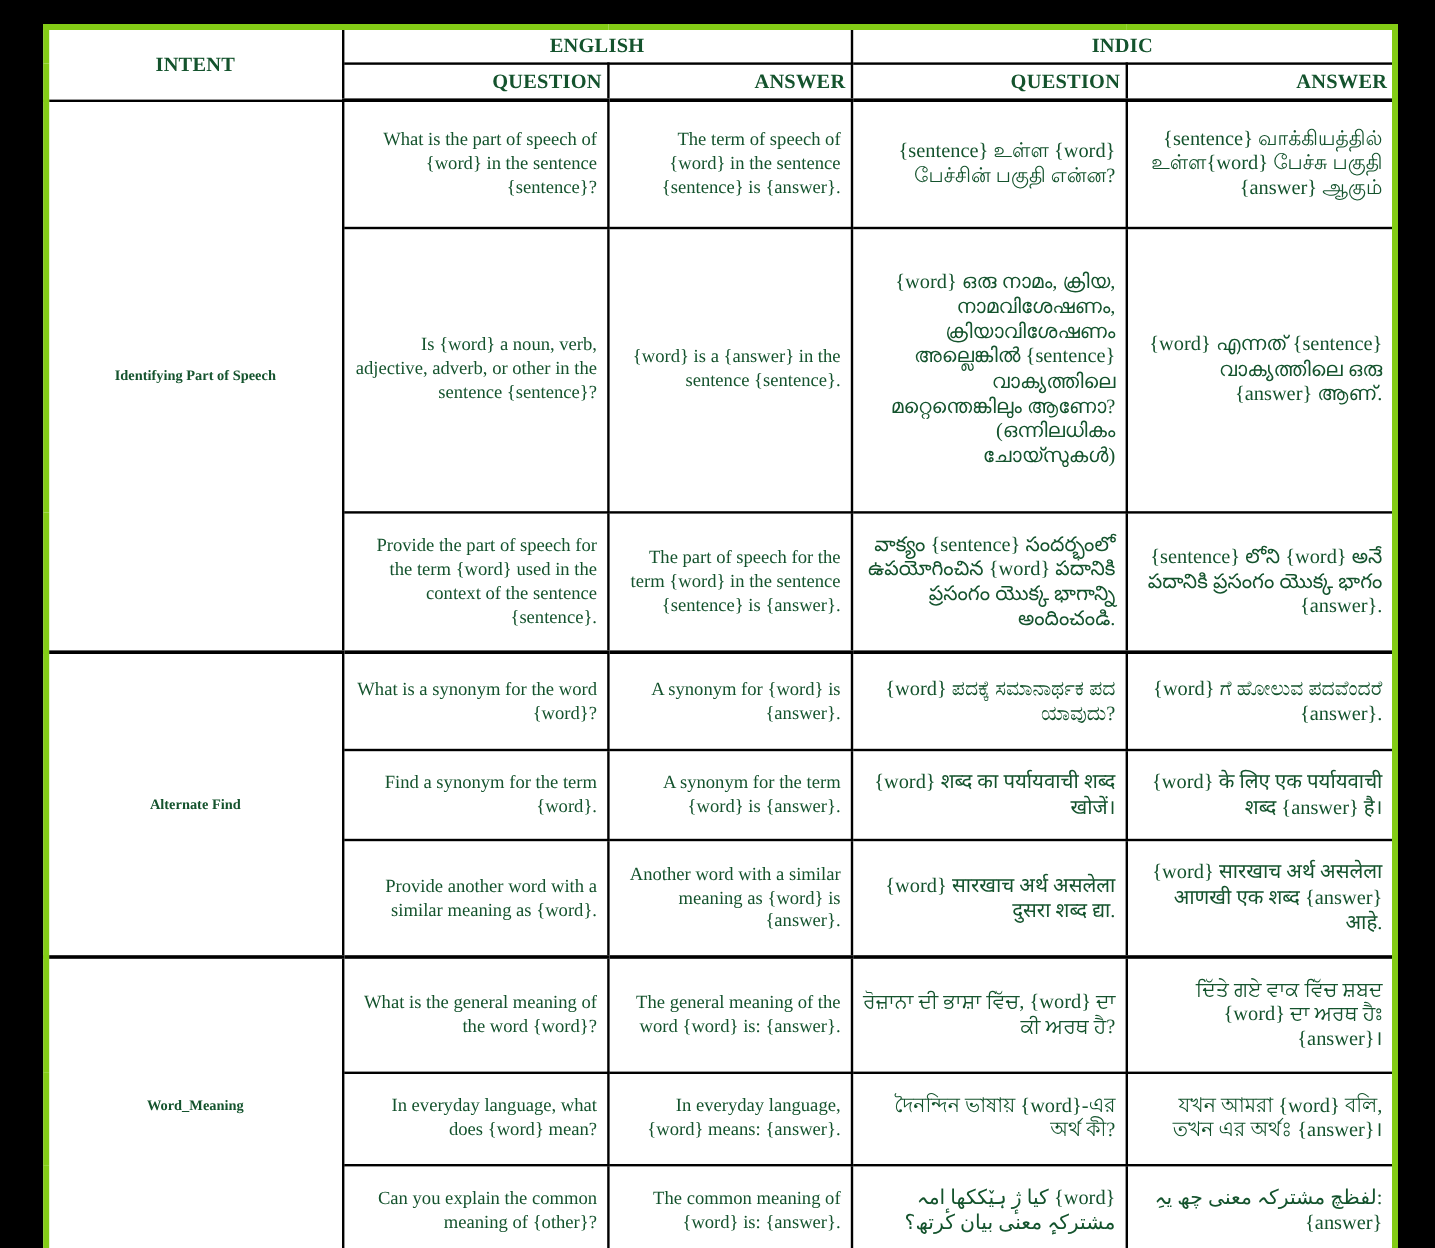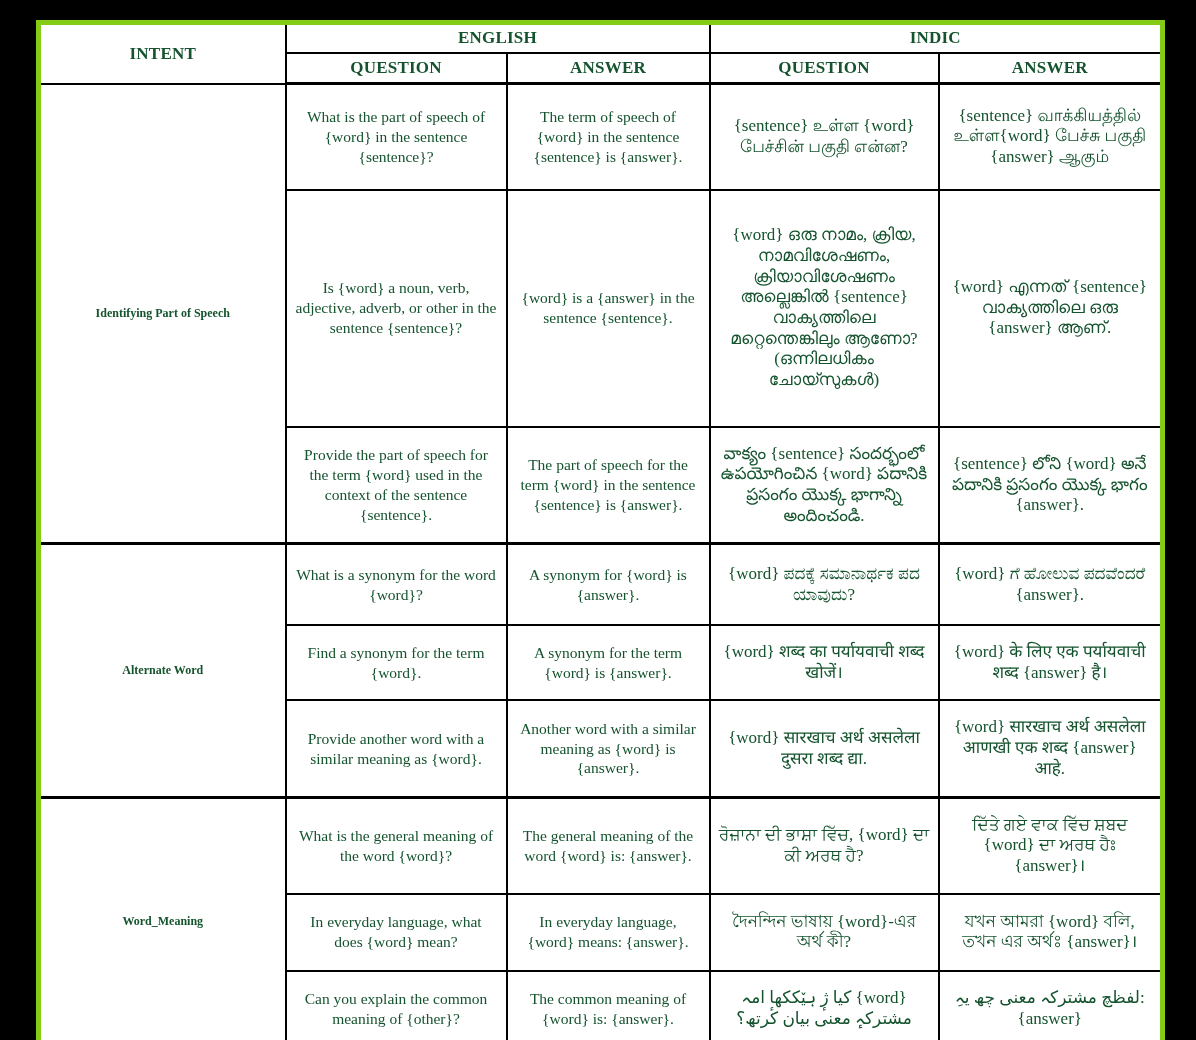--- a/index.html
+++ b/index.html
@@ -28,26 +28,26 @@
     border: 5px solid #84cc16;
   }
   th, td { border: 2px solid #000000; vertical-align: middle; }
   thead th {
     font-weight: bold;
     text-align: center;
     font-size: 17px;
     padding: 2px 4px;
     letter-spacing: 0.2px;
   }
-  thead tr:last-child th { border-bottom: 3px solid #000000; }
+  thead tr:last-child th { border-bottom: 3px solid #000000; text-align: right; }
   td {
     padding: 16px 8px;
     font-size: 15.5px;
     line-height: 1.28;
-    text-align: center;
+    text-align: right;
     word-wrap: break-word;
   }
   td.intent-cell {
     text-align: center;
     font-weight: bold;
     font-size: 12px;
     padding: 4px 10px;
   }
   td.indic {
     font-size: 17px;
@@ -97,21 +97,21 @@
         <td class="indic">{word} എന്നത് {sentence} വാക്യത്തിലെ ഒരു {answer} ആണ്.</td>
       </tr>
       <tr style="height:117px">
         <td>Provide the part of speech for the term {word} used in the context of the sentence {sentence}.</td>
         <td>The part of speech for the term {word} in the sentence {sentence} is {answer}.</td>
         <td class="indic">వాక్యం {sentence} సందర్భంలో ఉపయోగించిన {word} పదానికి ప్రసంగం యొక్క భాగాన్ని అందించండి.</td>
         <td class="indic">{sentence} లోని {word} అనే పదానికి ప్రసంగం యొక్క భాగం {answer}.</td>
       </tr>
 
       <tr class="group-start" style="height:81px">
-        <td rowspan="3" class="intent-cell">Alternate Word</td>
+        <td rowspan="3" class="intent-cell">Alternate Find</td>
         <td>What is a synonym for the word {word}?</td>
         <td>A synonym for {word} is {answer}.</td>
         <td class="indic">{word} ಪದಕ್ಕೆ ಸಮಾನಾರ್ಥಕ ಪದ ಯಾವುದು?</td>
         <td class="indic">{word} ಗೆ ಹೋಲುವ ಪದವೆಂದರೆ {answer}.</td>
       </tr>
       <tr style="height:66px">
         <td>Find a synonym for the term {word}.</td>
         <td>A synonym for the term {word} is {answer}.</td>
         <td class="indic">{word} शब्द का पर्यायवाची शब्द खोजें।</td>
         <td class="indic">{word} के लिए एक पर्यायवाची शब्द {answer} है।</td>

